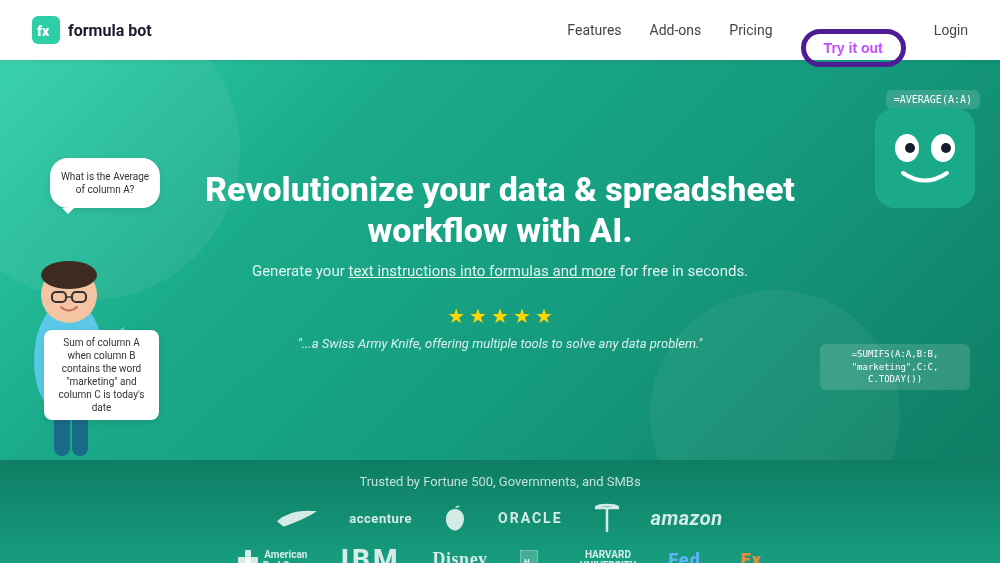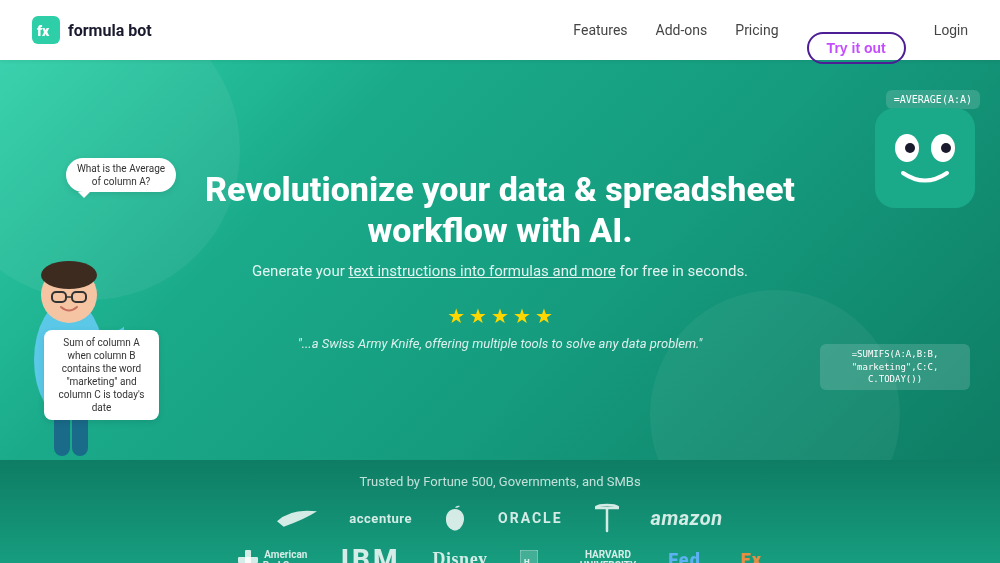--- a/index.html
+++ b/index.html
@@ -37,21 +37,21 @@
       gap: 28px;
     }
     .nav-link {
       font-size: 14px;
       color: #444;
       text-decoration: none;
       cursor: pointer;
     }
     .btn-try {
       background: transparent;
-      border: 2px solid #4c1d95;
+      border: 5px solid #4c1d95;
       color: #c44dff;
       border-radius: 20px;
       padding: 6px 18px;
       font-size: 14px;
       font-weight: 600;
       cursor: pointer;
       margin-top: 36px;
     }
     .btn-login {
       background: transparent;
@@ -155,25 +155,25 @@
     .left-illustration {
       position: absolute;
       left: 0;
       bottom: 0;
       width: 180px;
       height: 320px;
       z-index: 3;
     }
     .speech-bubble-left {
       position: absolute;
-      left: 66px;
+      left: 50px;
       top: 18px;
       background: #fff;
       border-radius: 18px;
-      padding: 4px 10px;
+      padding: 12px 10px;
       font-size: 10px;
       color: #333;
       max-width: 110px;
       line-height: 1.3;
       box-shadow: 0 2px 6px rgba(0,0,0,0.1);
     }
     .speech-bubble-left::after {
       content: '';
       position: absolute;
       bottom: -6px;

